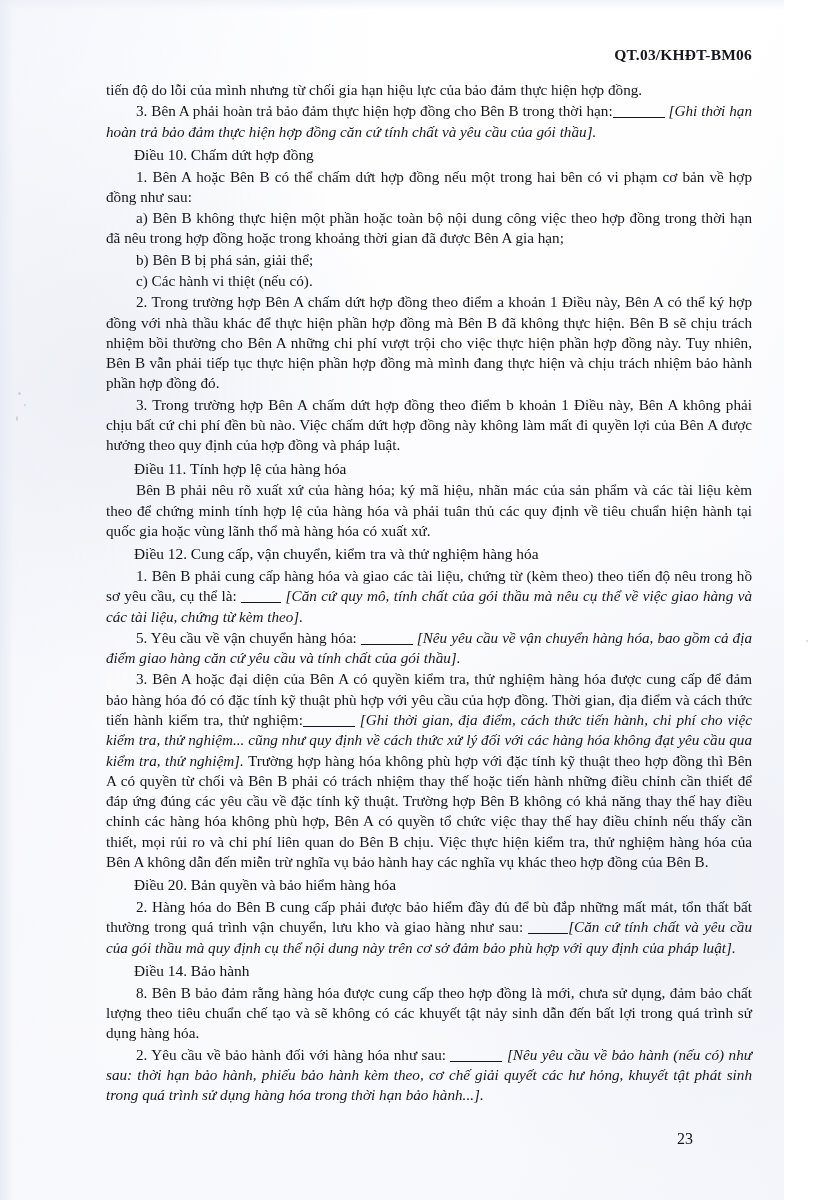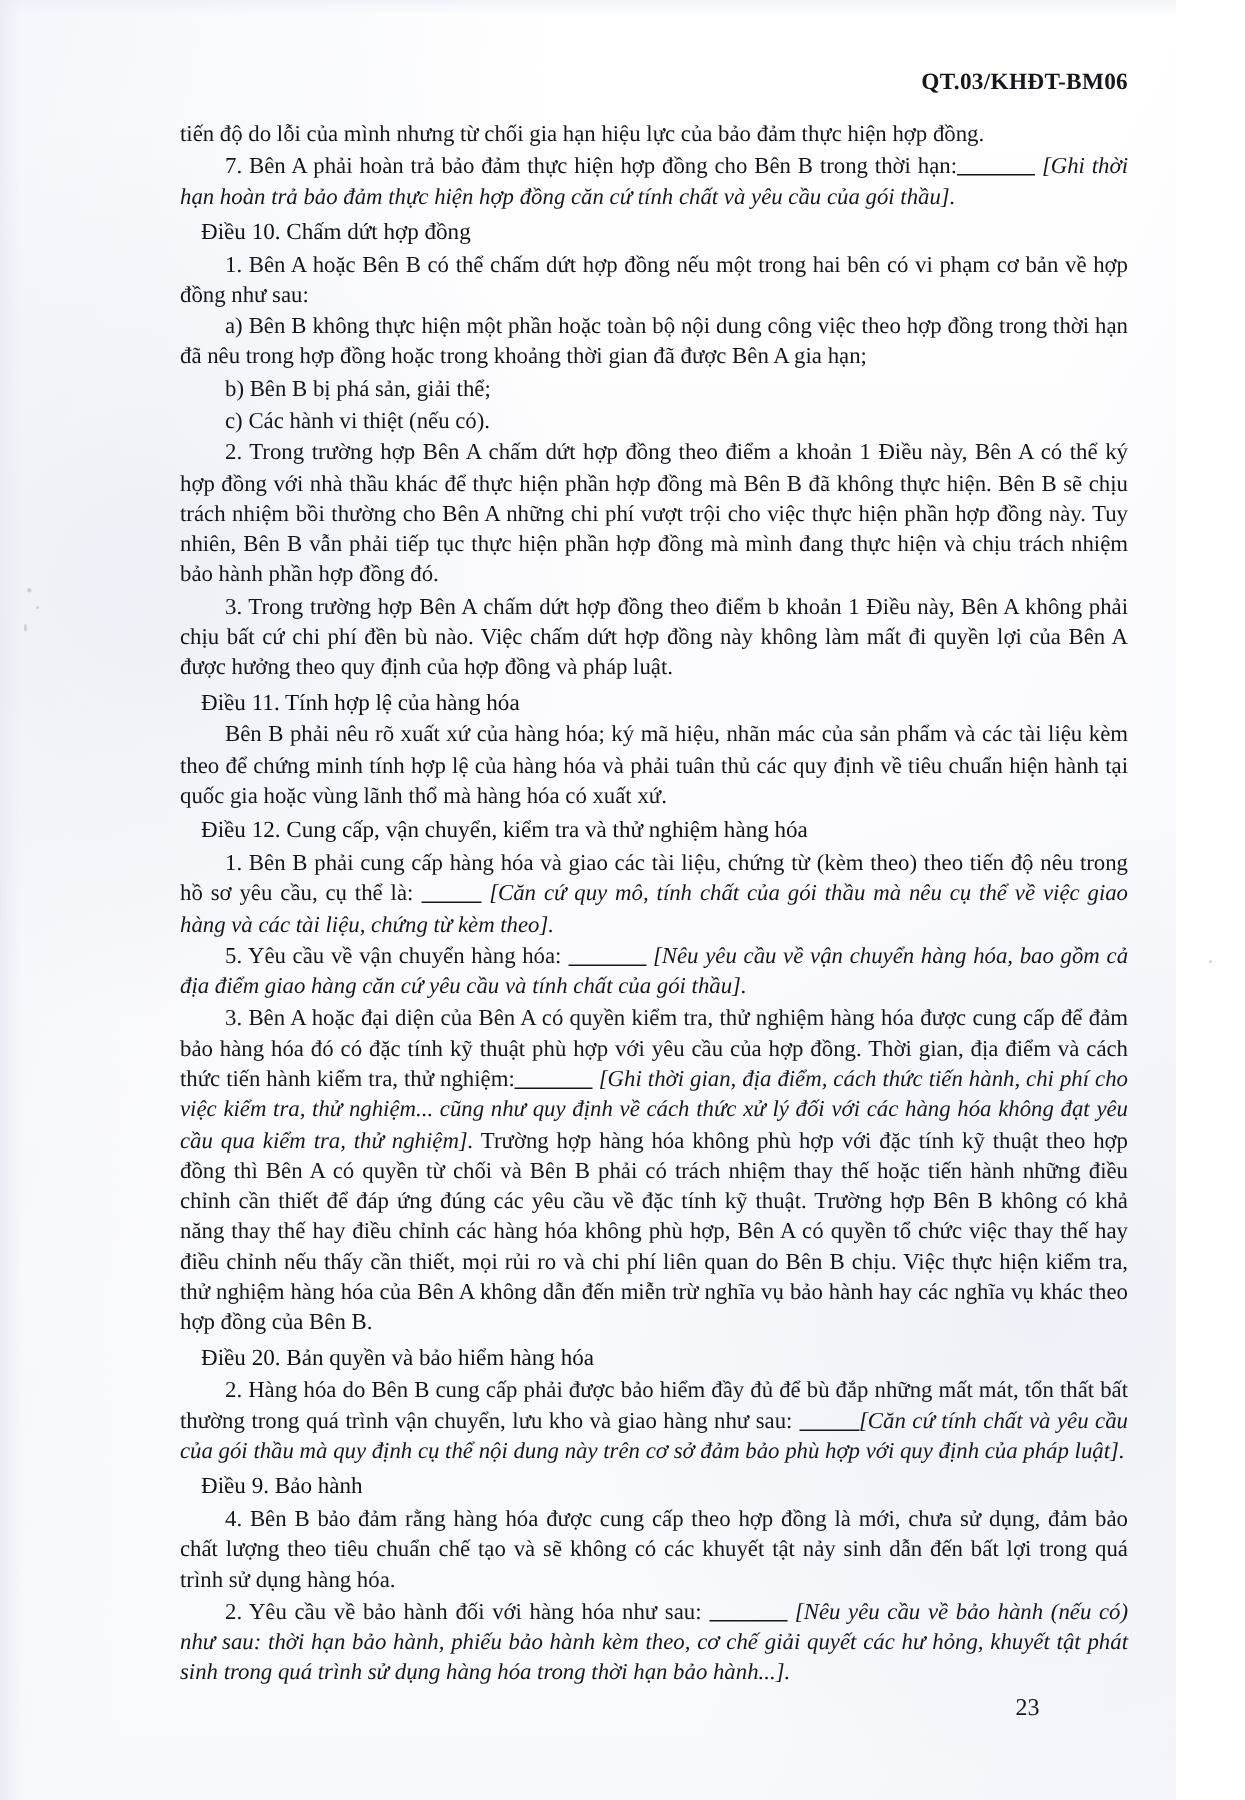--- a/index.html
+++ b/index.html
@@ -45,21 +45,21 @@
     font-weight: bold;
     letter-spacing: 0.2px;
     margin-bottom: 16px;
     color: #16161e;
   }
   .body-text {
     font-size: 15.2px;
     line-height: 1.335;
     text-align: justify;
     text-justify: inter-word;
-    margin: 0 0 1px 16px;
+    margin: 0 0 1px 2px;
     color: #15151d;
   }
   .indent {
     text-indent: 30px;
   }
   .heading {
     font-size: 15.4px;
     font-weight: normal;
     line-height: 1.35;
     margin: 3px 0 1px 0;
@@ -120,41 +120,41 @@
   <div class="speck s2"></div>
   <div class="speck s3"></div>
   <div class="speck s4"></div>
 
   <div class="content">
 
     <div class="form-code">QT.03/KHĐT-BM06</div>
 
     <p class="body-text">tiến độ do lỗi của mình nhưng từ chối gia hạn hiệu lực của bảo đảm thực hiện hợp đồng.</p>
 
-    <p class="body-text indent"><span>7. Bên A phải hoàn trả bảo đảm thực hiện hợp đồng cho Bên B trong thời hạn:</span><span class="blank-line"></span> <span class="ital">[Ghi thời hạn hoàn trả bảo đảm thực hiện hợp đồng căn cứ tính chất và yêu cầu của gói thầu].</span></p>
+    <p class="body-text indent"><span>3. Bên A phải hoàn trả bảo đảm thực hiện hợp đồng cho Bên B trong thời hạn:</span><span class="blank-line"></span> <span class="ital">[Ghi thời hạn hoàn trả bảo đảm thực hiện hợp đồng căn cứ tính chất và yêu cầu của gói thầu].</span></p>
 
     <p class="heading">Điều 10. Chấm dứt hợp đồng</p>
     <p class="body-text indent">1. Bên A hoặc Bên B có thể chấm dứt hợp đồng nếu một trong hai bên có vi phạm cơ bản về hợp đồng như sau:</p>
     <p class="body-text indent">a) Bên B không thực hiện một phần hoặc toàn bộ nội dung công việc theo hợp đồng trong thời hạn đã nêu trong hợp đồng hoặc trong khoảng thời gian đã được Bên A gia hạn;</p>
     <p class="body-text indent">b) Bên B bị phá sản, giải thể;</p>
     <p class="body-text indent">c) Các hành vi thiệt (nếu có).</p>
     <p class="body-text indent">2. Trong trường hợp Bên A chấm dứt hợp đồng theo điểm a khoản 1 Điều này, Bên A có thể ký hợp đồng với nhà thầu khác để thực hiện phần hợp đồng mà Bên B đã không thực hiện. Bên B sẽ chịu trách nhiệm bồi thường cho Bên A những chi phí vượt trội cho việc thực hiện phần hợp đồng này. Tuy nhiên, Bên B vẫn phải tiếp tục thực hiện phần hợp đồng mà mình đang thực hiện và chịu trách nhiệm bảo hành phần hợp đồng đó.</p>
     <p class="body-text indent">3. Trong trường hợp Bên A chấm dứt hợp đồng theo điểm b khoản 1 Điều này, Bên A không phải chịu bất cứ chi phí đền bù nào. Việc chấm dứt hợp đồng này không làm mất đi quyền lợi của Bên A được hưởng theo quy định của hợp đồng và pháp luật.</p>
 
     <p class="heading">Điều 11. Tính hợp lệ của hàng hóa</p>
     <p class="body-text indent">Bên B phải nêu rõ xuất xứ của hàng hóa; ký mã hiệu, nhãn mác của sản phẩm và các tài liệu kèm theo để chứng minh tính hợp lệ của hàng hóa và phải tuân thủ các quy định về tiêu chuẩn hiện hành tại quốc gia hoặc vùng lãnh thổ mà hàng hóa có xuất xứ.</p>
 
     <p class="heading">Điều 12. Cung cấp, vận chuyển, kiểm tra và thử nghiệm hàng hóa</p>
     <p class="body-text indent"><span>1. Bên B phải cung cấp hàng hóa và giao các tài liệu, chứng từ (kèm theo) theo tiến độ nêu trong hồ sơ yêu cầu, cụ thể là:</span> <span class="blank-line short"></span> <span class="ital">[Căn cứ quy mô, tính chất của gói thầu mà nêu cụ thể về việc giao hàng và các tài liệu, chứng từ kèm theo].</span></p>
     <p class="body-text indent"><span>5. Yêu cầu về vận chuyển hàng hóa:</span> <span class="blank-line"></span> <span class="ital">[Nêu yêu cầu về vận chuyển hàng hóa, bao gồm cả địa điểm giao hàng căn cứ yêu cầu và tính chất của gói thầu].</span></p>
     <p class="body-text indent"><span>3. Bên A hoặc đại diện của Bên A có quyền kiểm tra, thử nghiệm hàng hóa được cung cấp để đảm bảo hàng hóa đó có đặc tính kỹ thuật phù hợp với yêu cầu của hợp đồng. Thời gian, địa điểm và cách thức tiến hành kiểm tra, thử nghiệm:</span><span class="blank-line"></span> <span class="ital">[Ghi thời gian, địa điểm, cách thức tiến hành, chi phí cho việc kiểm tra, thử nghiệm... cũng như quy định về cách thức xử lý đối với các hàng hóa không đạt yêu cầu qua kiểm tra, thử nghiệm].</span> <span>Trường hợp hàng hóa không phù hợp với đặc tính kỹ thuật theo hợp đồng thì Bên A có quyền từ chối và Bên B phải có trách nhiệm thay thế hoặc tiến hành những điều chỉnh cần thiết để đáp ứng đúng các yêu cầu về đặc tính kỹ thuật. Trường hợp Bên B không có khả năng thay thế hay điều chỉnh các hàng hóa không phù hợp, Bên A có quyền tổ chức việc thay thế hay điều chỉnh nếu thấy cần thiết, mọi rủi ro và chi phí liên quan do Bên B chịu. Việc thực hiện kiểm tra, thử nghiệm hàng hóa của Bên A không dẫn đến miễn trừ nghĩa vụ bảo hành hay các nghĩa vụ khác theo hợp đồng của Bên B.</span></p>
 
     <p class="heading">Điều 20. Bản quyền và bảo hiểm hàng hóa</p>
     <p class="body-text indent"><span>2. Hàng hóa do Bên B cung cấp phải được bảo hiểm đầy đủ để bù đắp những mất mát, tổn thất bất thường trong quá trình vận chuyển, lưu kho và giao hàng như sau:</span> <span class="blank-line short"></span><span class="ital">[Căn cứ tính chất và yêu cầu của gói thầu mà quy định cụ thể nội dung này trên cơ sở đảm bảo phù hợp với quy định của pháp luật].</span></p>
 
-    <p class="heading">Điều 9. Bảo hành</p>
-    <p class="body-text indent">4. Bên B bảo đảm rằng hàng hóa được cung cấp theo hợp đồng là mới, chưa sử dụng, đảm bảo chất lượng theo tiêu chuẩn chế tạo và sẽ không có các khuyết tật nảy sinh dẫn đến bất lợi trong quá trình sử dụng hàng hóa.</p>
+    <p class="heading">Điều 14. Bảo hành</p>
+    <p class="body-text indent">8. Bên B bảo đảm rằng hàng hóa được cung cấp theo hợp đồng là mới, chưa sử dụng, đảm bảo chất lượng theo tiêu chuẩn chế tạo và sẽ không có các khuyết tật nảy sinh dẫn đến bất lợi trong quá trình sử dụng hàng hóa.</p>
     <p class="body-text indent"><span>2. Yêu cầu về bảo hành đối với hàng hóa như sau:</span> <span class="blank-line"></span> <span class="ital">[Nêu yêu cầu về bảo hành (nếu có) như sau: thời hạn bảo hành, phiếu bảo hành kèm theo, cơ chế giải quyết các hư hỏng, khuyết tật phát sinh trong quá trình sử dụng hàng hóa trong thời hạn bảo hành...].</span></p>
 
   </div>
 
   <div class="page-number">23</div>
 </div>
 
 </body></html>

